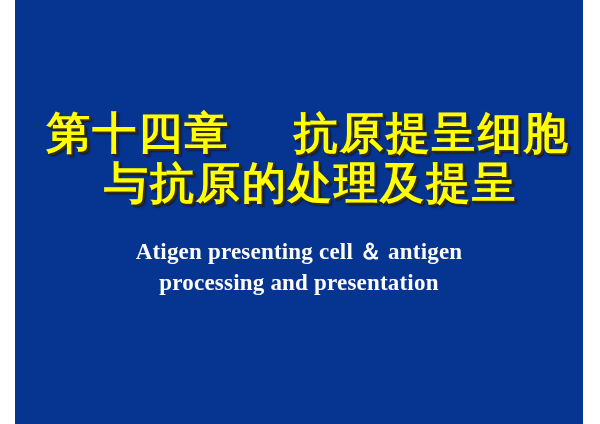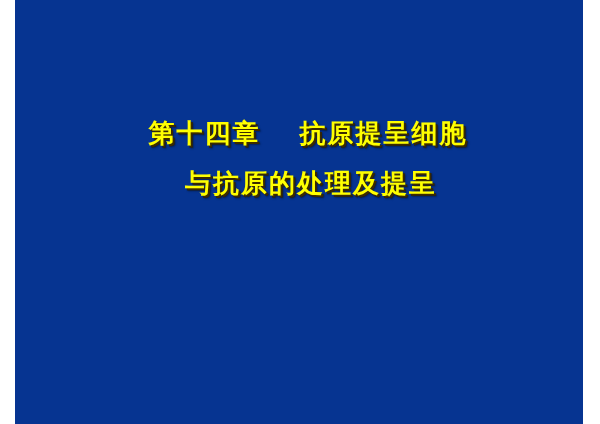--- a/index.html
+++ b/index.html
@@ -39,21 +39,21 @@
     top: 108px;
     width: 568px;
     text-align: center;
   }
 
   .cn-line {
     display: block;
     color: #ffff00;
     font-family: "DejaVu Sans", "Liberation Sans", sans-serif;
     font-weight: bold;
-    font-size: 26px;
+    font-size: 44px;
     line-height: 50px;
     letter-spacing: 2px;
     white-space: pre;
     text-shadow:
        2px 2px 0 #3a2a00,
        2px 2px 1px rgba(0,0,0,0.55),
        3px 3px 2px rgba(0,0,0,0.35);
     margin-left: 12px;
   }
 
@@ -93,19 +93,23 @@
 
 <div id="slide-root">
 
   <div id="slide-canvas">
 
     <div id="title-block">
       <span class="cn-line" id="cn-line-1">第十四章　 抗原提呈细胞</span>
       <span class="cn-line" id="cn-line-2">与抗原的处理及提呈</span>
     </div>
 
+    <div id="subtitle-block">
+      <span class="en-line">Atigen presenting cell ＆ antigen</span>
+      <span class="en-line">processing and presentation</span>
+    </div>
 
   </div>
 
   <div class="margin-strip" id="margin-left"></div>
   <div class="margin-strip" id="margin-right"></div>
 
 </div>
 
 </body></html>

